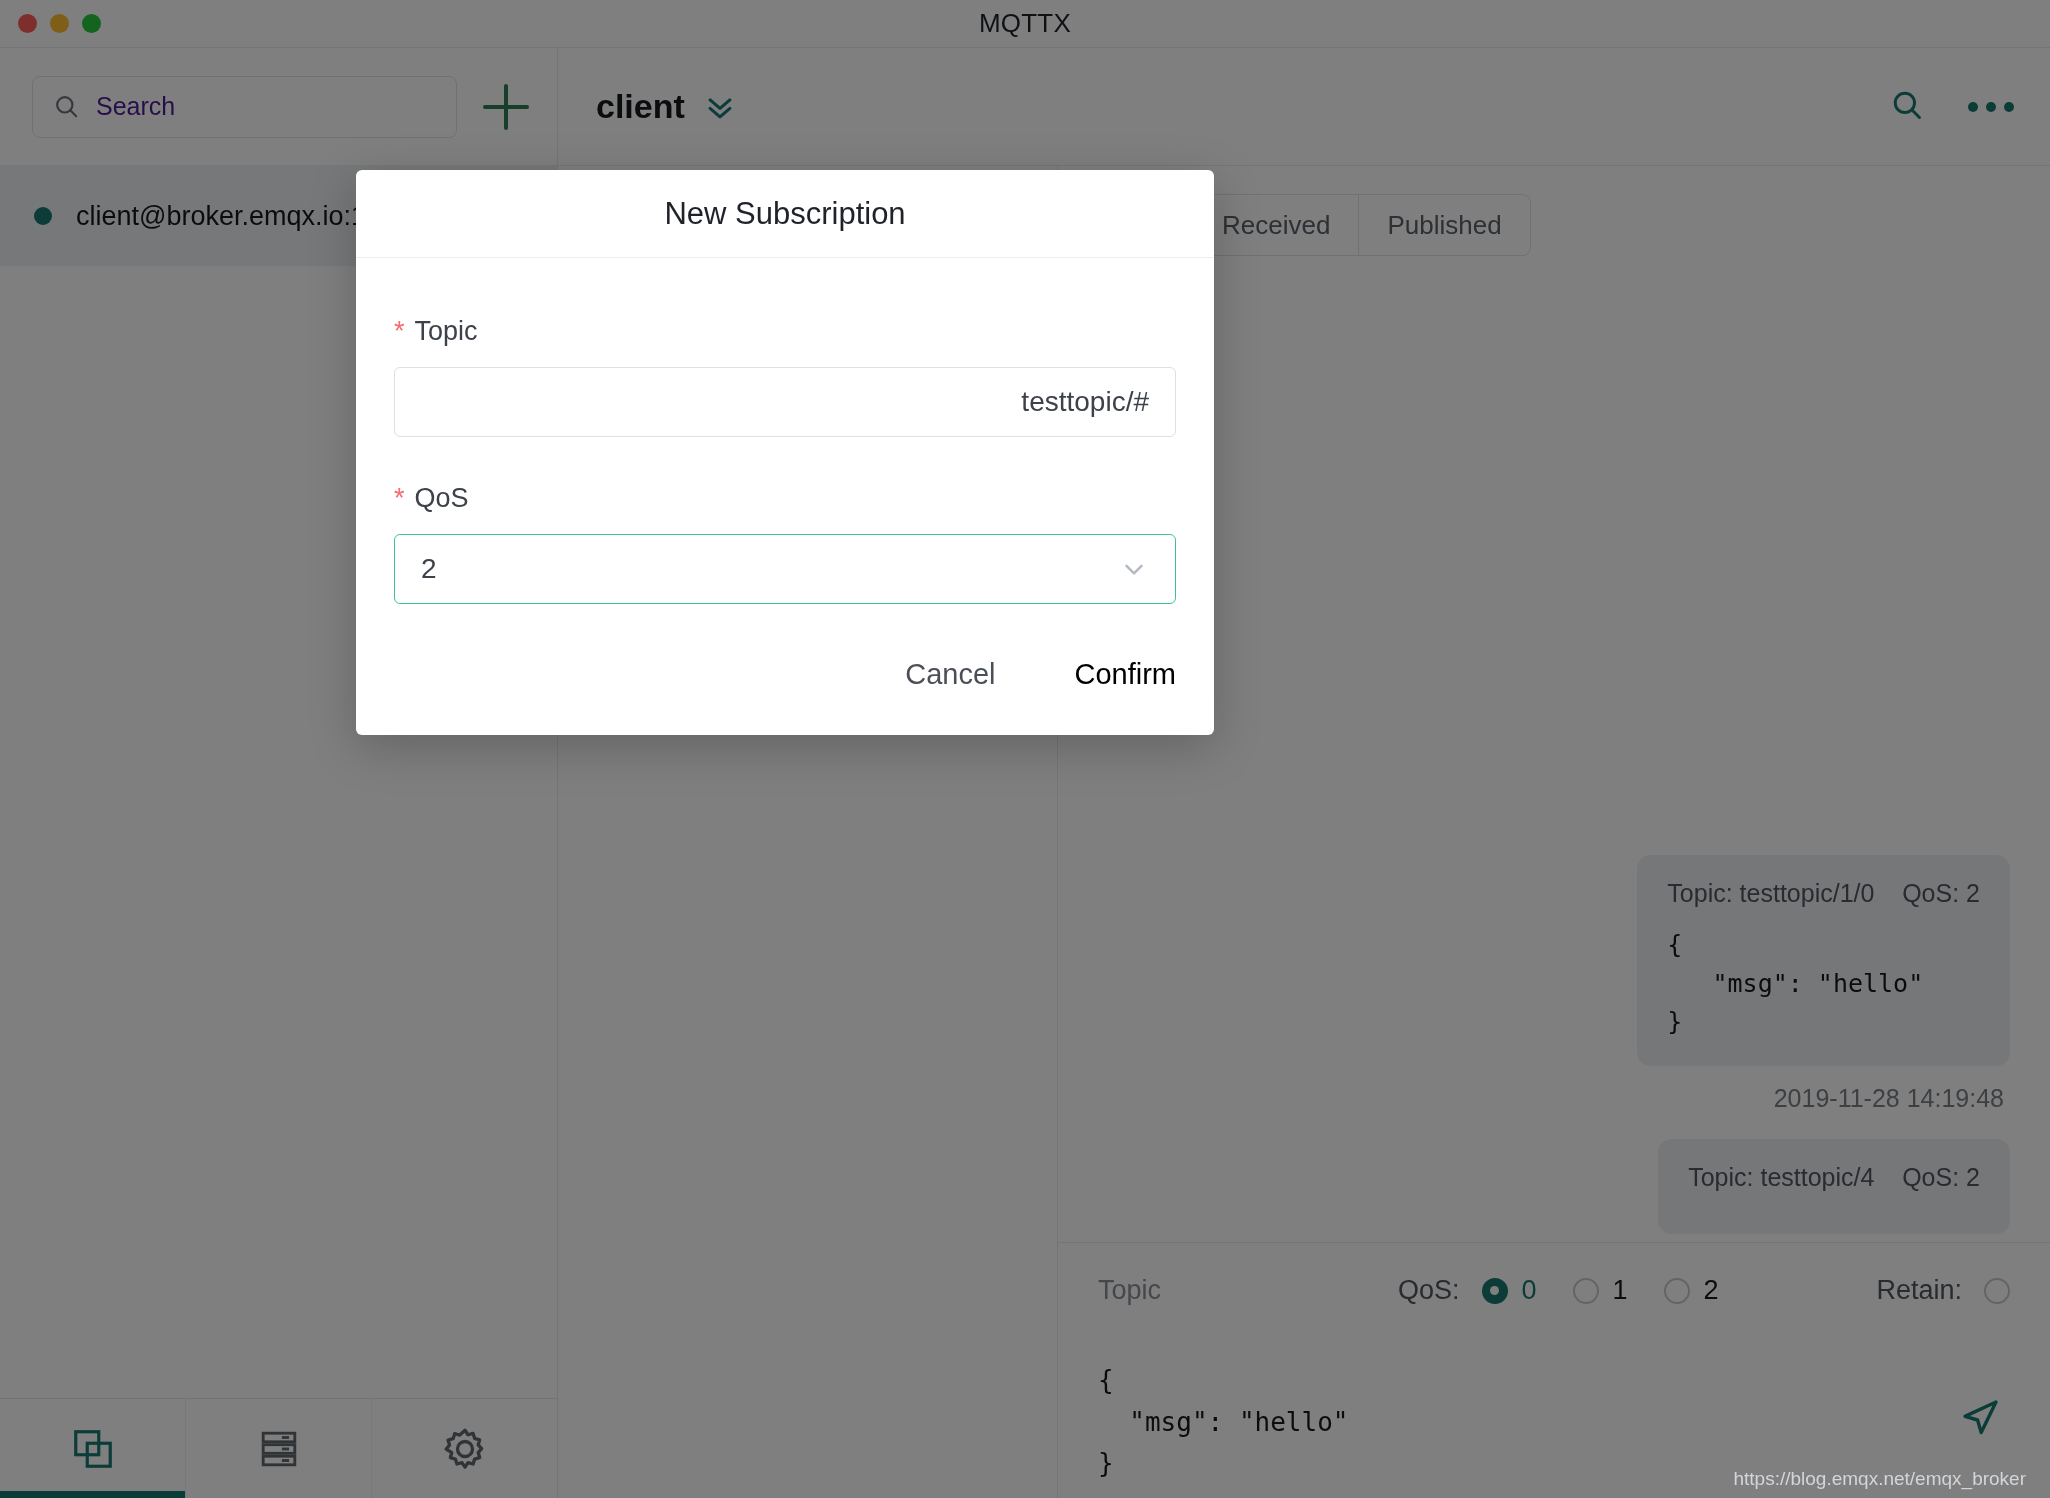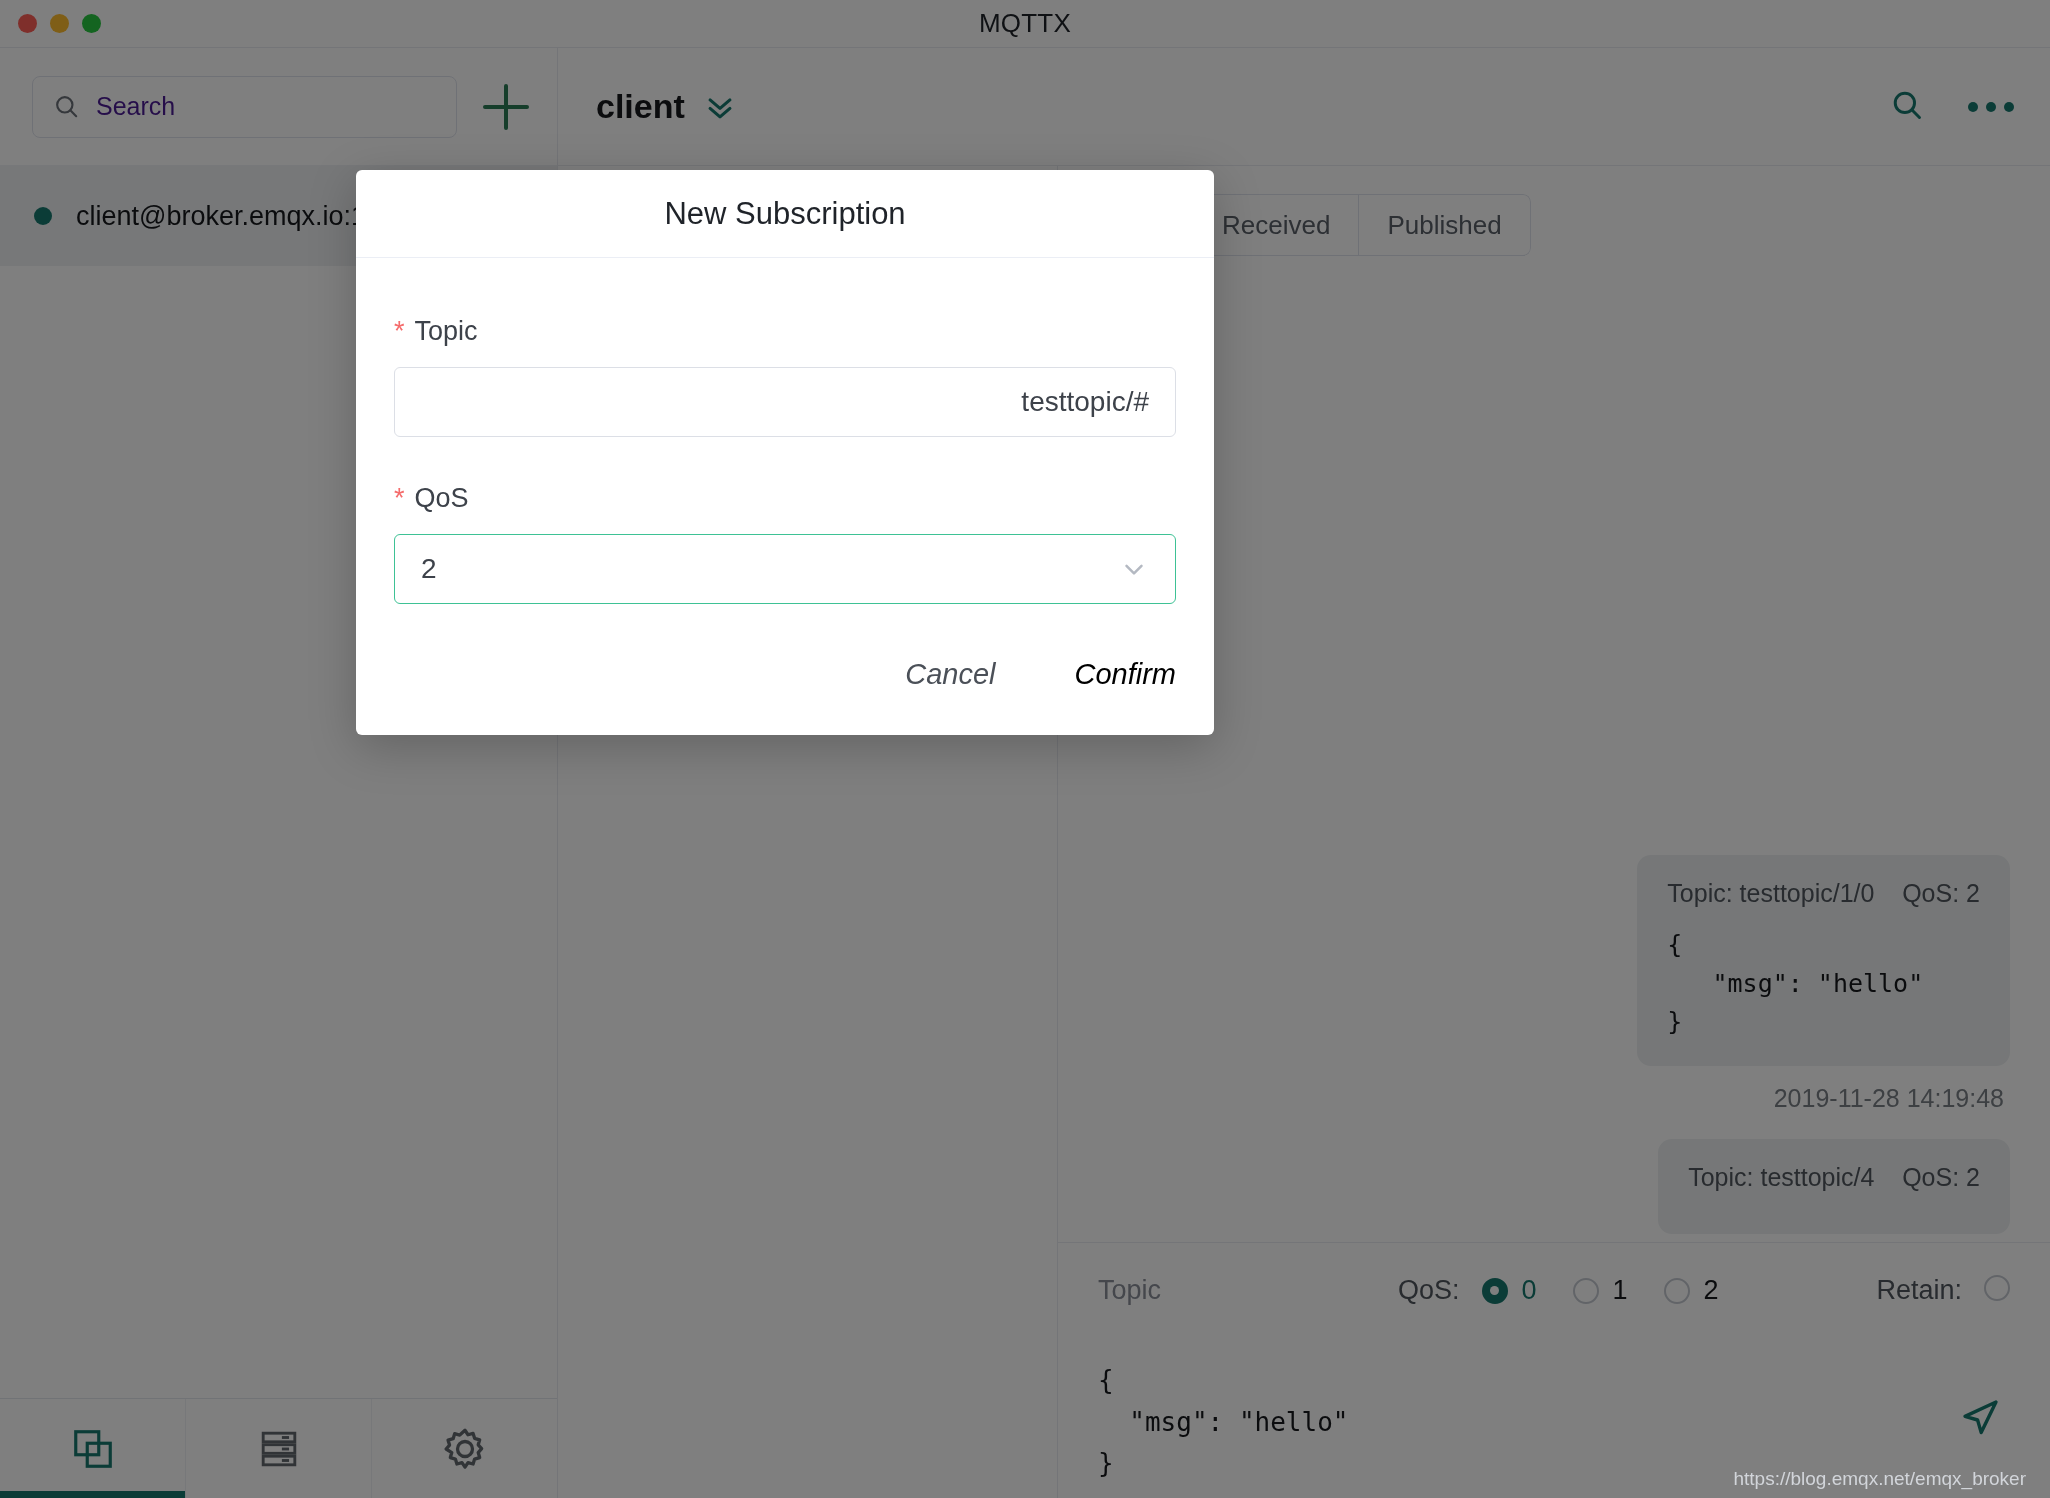--- a/index.html
+++ b/index.html
@@ -349,20 +349,21 @@
     width: 9px; height: 9px;
     border-radius: 50%;
     background: #fff;
   }
   .radio .rl { font-size: 27px; color: #16181c; }
   .radio.on .rl { color: #17796f; }
 
   .retain-wrap {
     margin-left: auto;
     display: flex;
+    align-items: center;
     gap: 22px;
   }
   .retain-label { font-size: 27px; color: #51575e; }
   .retain-box {
     width: 26px; height: 26px;
     border-radius: 50%;
     border: 2px solid #c4c9d1;
     background: #fff;
     cursor: pointer;
   }
@@ -460,21 +461,20 @@
     justify-content: flex-end;
     gap: 56px;
   }
   .btn-text {
     font-size: 29px;
     color: #4b5058;
     background: none;
     border: none;
     cursor: pointer;
     font-family: inherit;
-    font-style: italic;
   }
   .btn-text.primary { color: #000000; margin-left: 23px; }
 </style>
 </head>
 <body>
 
 <div id="app">
 
   <div class="titlebar">
     <div class="traffic">

